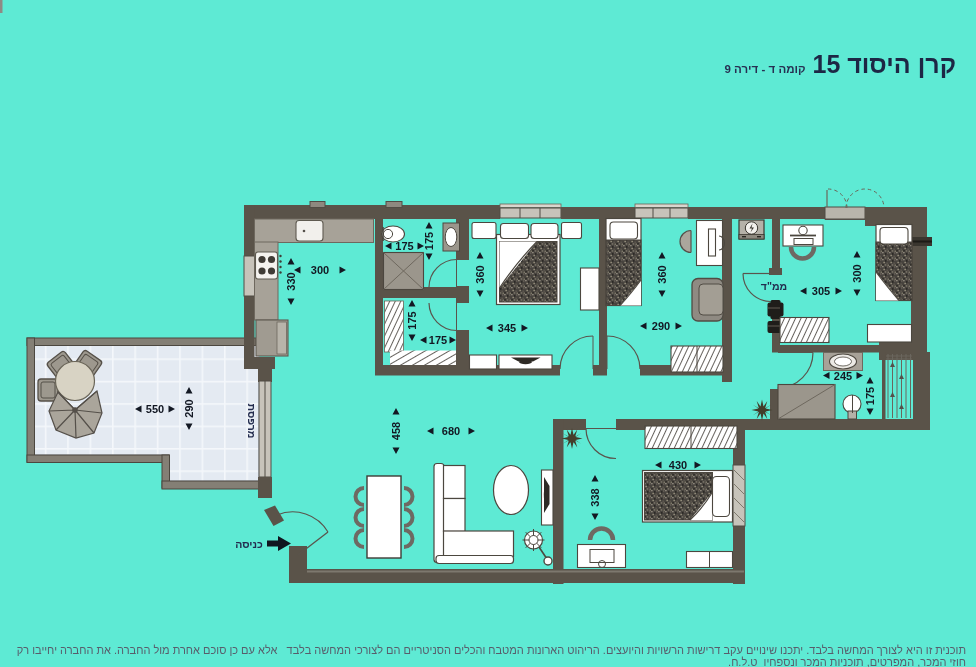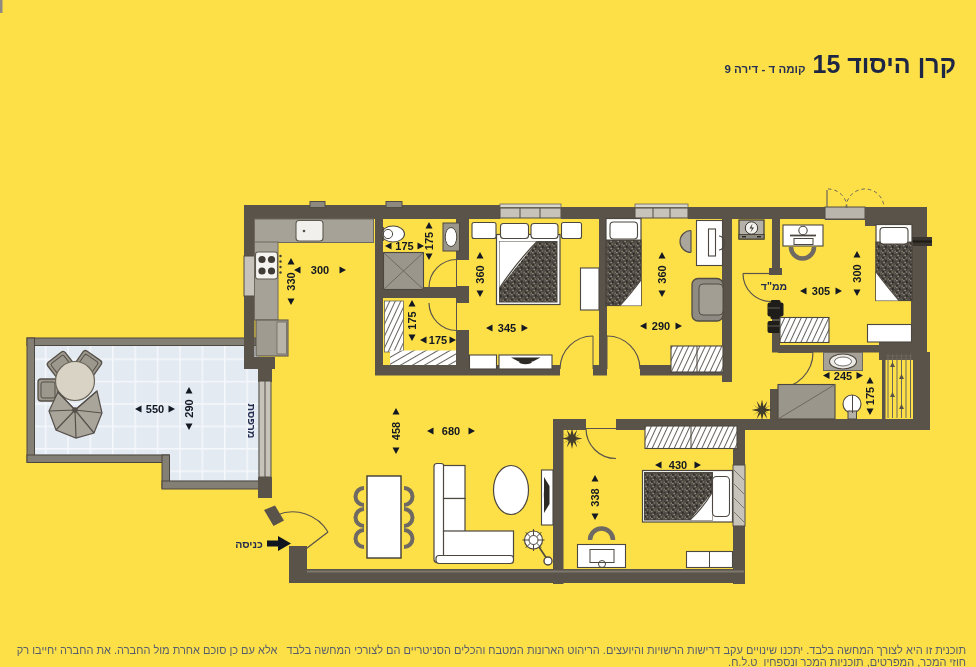--- a/index.html
+++ b/index.html
@@ -1,16 +1,16 @@
 <!DOCTYPE html>
 <html lang="he"><head>
 <meta charset="utf-8">
 <style>
   html,body{margin:0;padding:0;background:#ffffff;}
-  .page{position:relative;width:976px;height:667px;overflow:hidden;background:#fde047;
+  .page{position:relative;width:976px;height:667px;overflow:hidden;background:#5eead4;
         font-family:"Liberation Sans", sans-serif;}
   .title{position:absolute;top:50px;right:20px;direction:rtl;text-align:right;color:#1d2745;white-space:nowrap;}
   .title b{font-size:25px;font-weight:bold;letter-spacing:0px;}
   .title span{font-size:11.5px;font-weight:600;color:#273052;margin-right:7px;}
   .disc{position:absolute;top:644px;right:10px;direction:rtl;text-align:right;font-size:11px;color:#585d6b;letter-spacing:0px;}
   svg{position:absolute;left:0;top:0;}
   text{font-family:"Liberation Sans", sans-serif;}
   .dim{font-size:11px;font-weight:bold;fill:#131823;}
   .rm{font-size:10.5px;font-weight:bold;fill:#232c4e;}
 </style>

